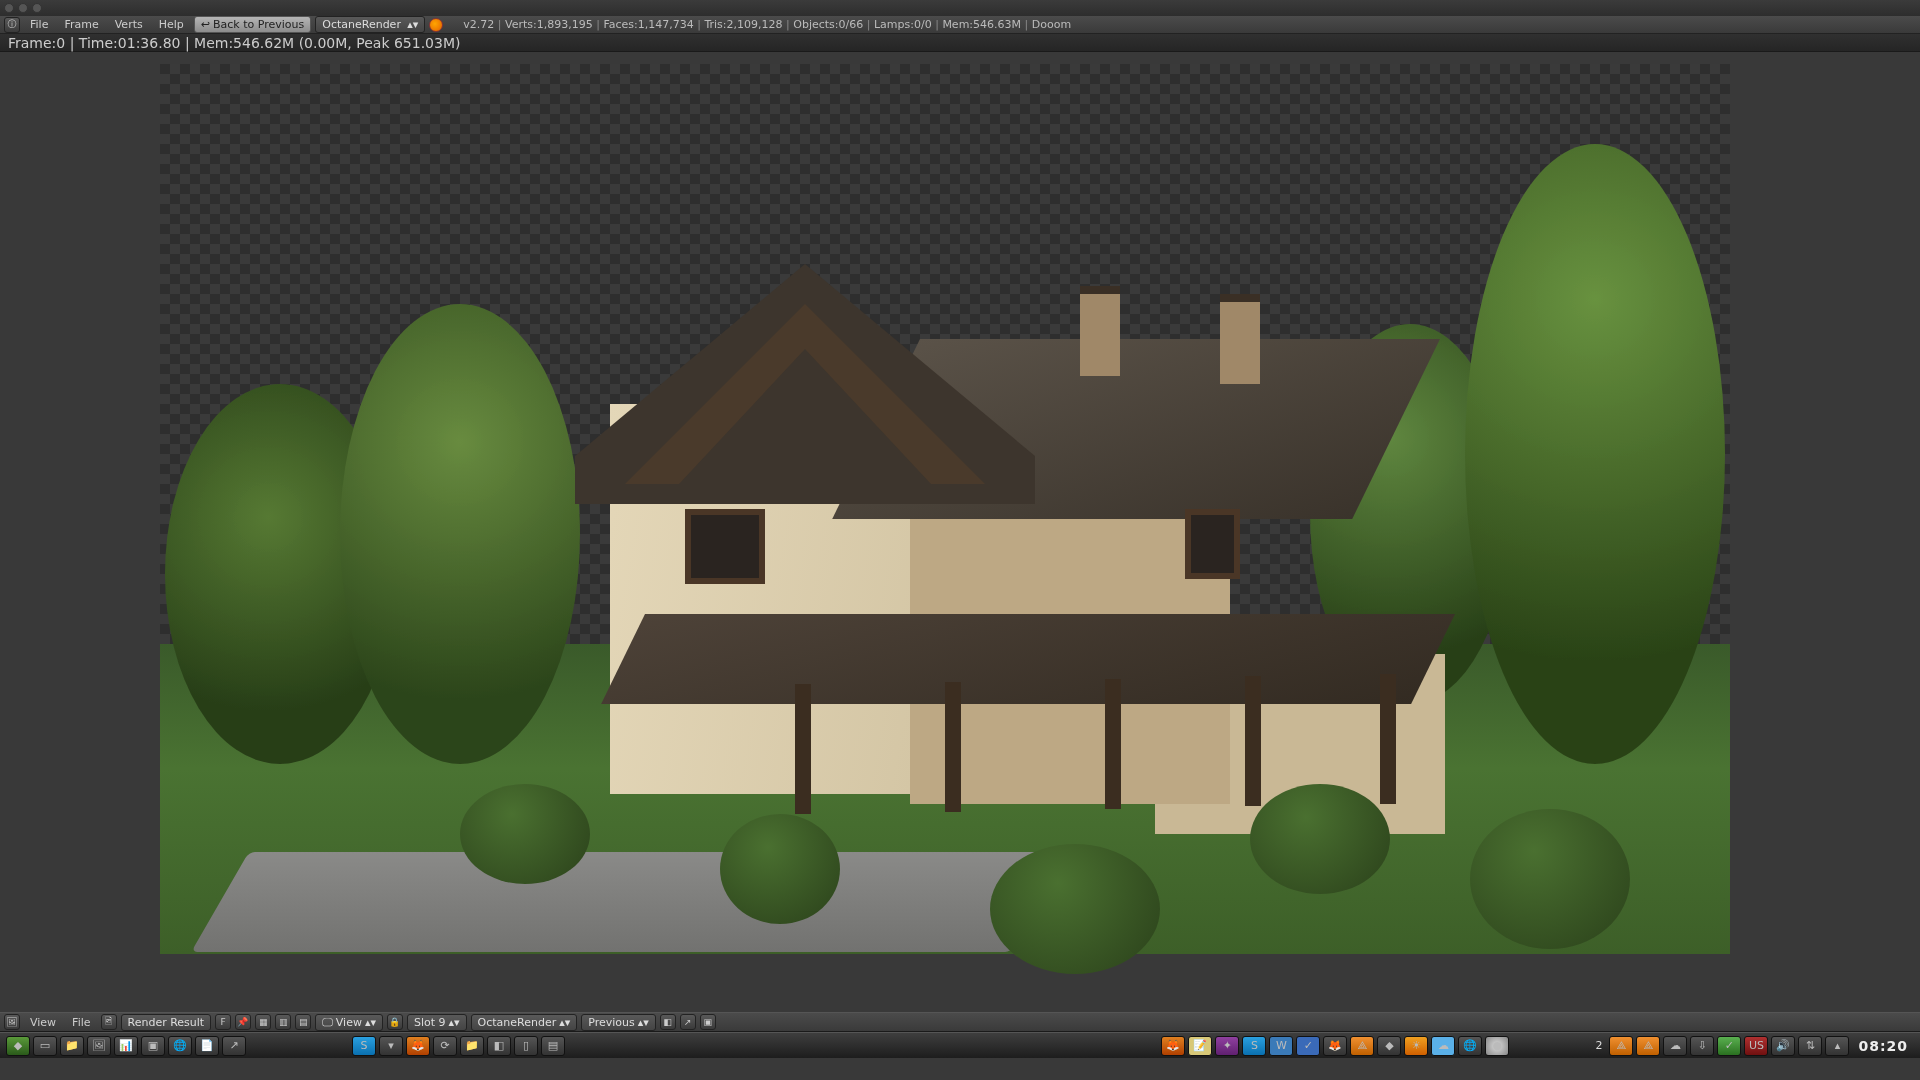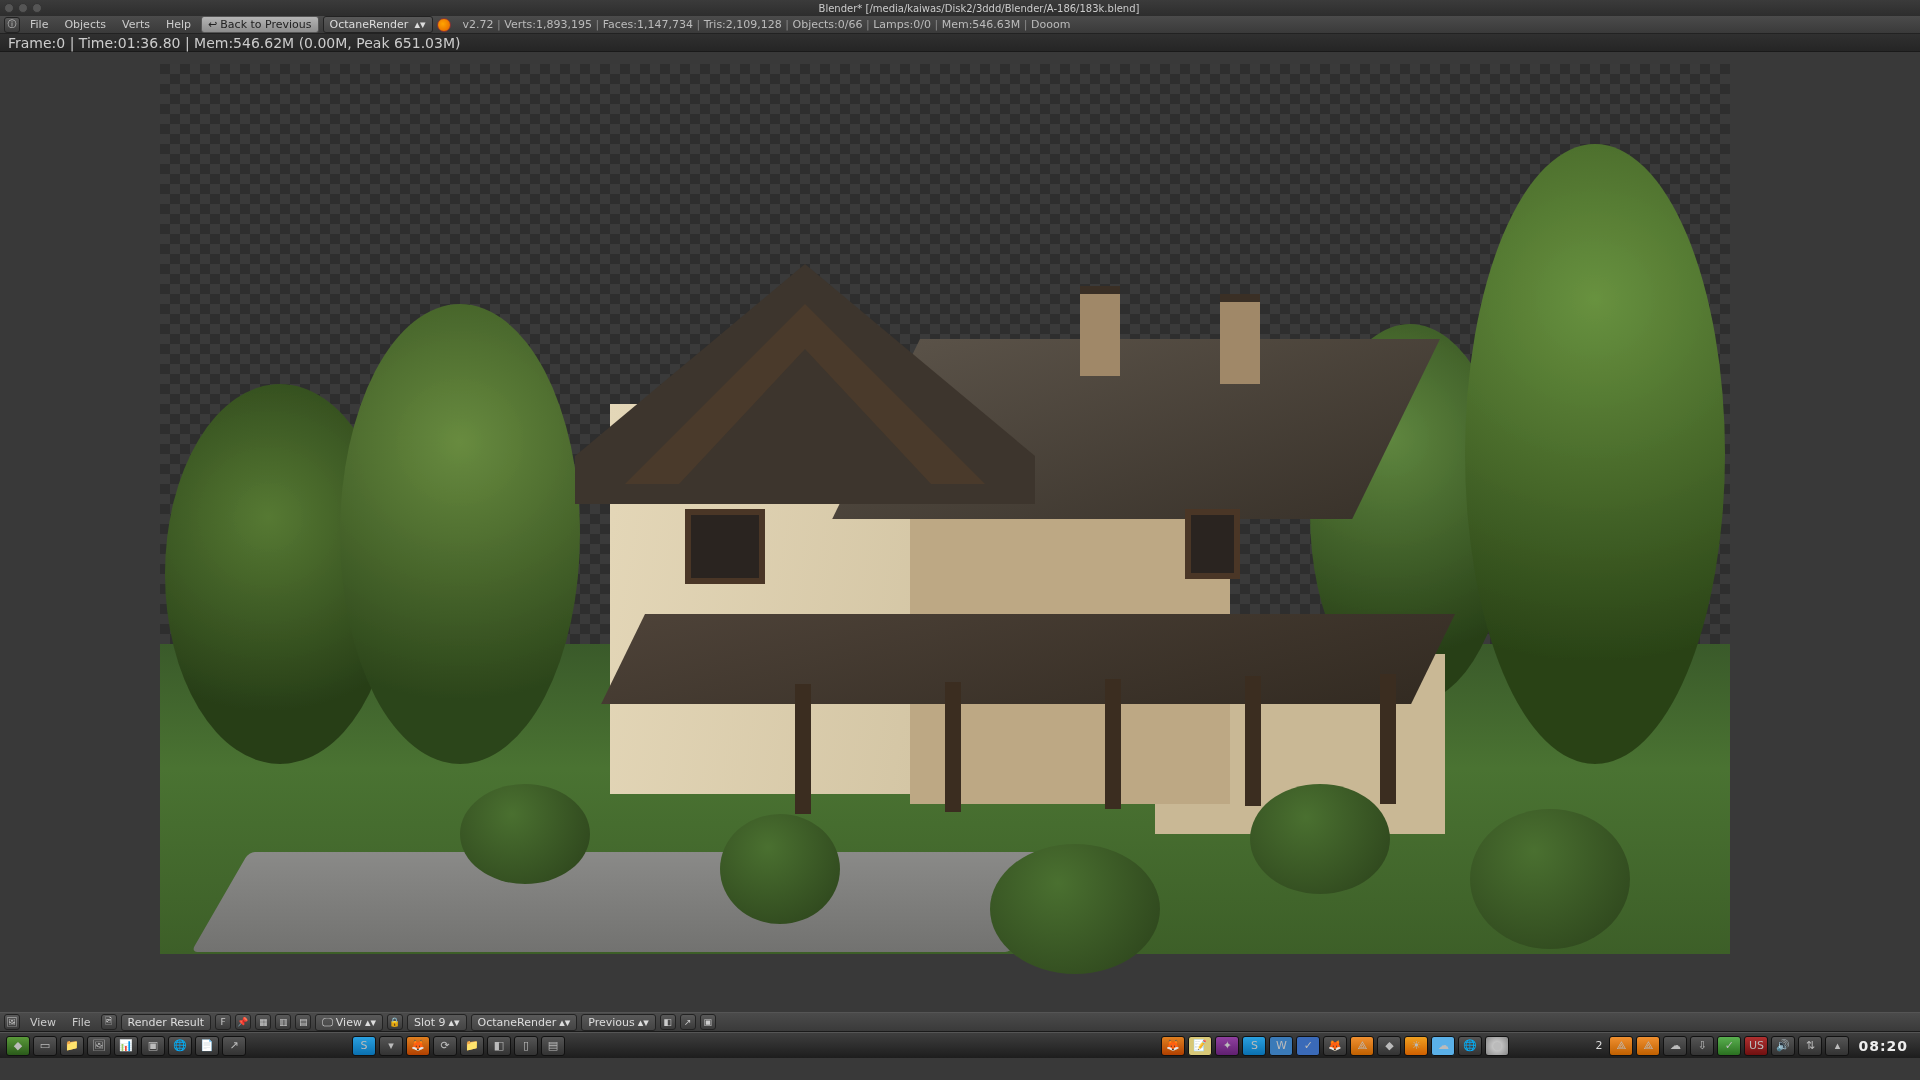--- a/index.html
+++ b/index.html
@@ -9,21 +9,21 @@
 .win-ctrls { display: flex; gap: 4px; }
 .win-ctrl { width: 10px; height: 10px; border-radius: 50%; background: #555; border: 1px solid #333; }
 .title-text { flex: 1; text-align: center; color: #ccc; font-size: 10px; }
 
 .info-header { height: 18px; background: linear-gradient(#4b4b4b,#3a3a3a); border-bottom: 1px solid #222; display: flex; align-items: center; padding: 0 4px; gap: 4px; }
 .app-icon { width: 14px; height: 14px; background: radial-gradient(circle at 40% 40%,#ffa500,#e36000); border-radius:50%; border:1px solid #833; margin-right:2px;}
 .menu-item { padding: 0 6px; color: #ccc; cursor: default; text-align: center; }
 .btn { background: linear-gradient(#595959,#444); border:1px solid #222; border-radius:3px; padding:1px 6px; color:#ddd; display:inline-flex; align-items:center; gap:3px; }
 .btn.light { background: linear-gradient(#b5b5b5,#8d8d8d); color:#222; border-color:#555;}
 .sep { color:#888; }
-.stats { color:#bbb; margin-left:6px; }
+.stats { color:#bbb; margin-left:14px; }
 
 .render-status { height:18px; background:linear-gradient(#303030,#252525); color:#ccc; display:flex; align-items:center; padding:0 8px; font-size:14px; border-bottom:1px solid #1a1a1a;}
 
 .render-area { position:relative; height: 960px; background:#393939; }
 .checker {
   position:absolute; top:12px; left:160px; width:1570px; height:890px;
   background-color:#2e2e2e;
   background-image: linear-gradient(45deg,#3a3a3a 25%,transparent 25%),linear-gradient(-45deg,#3a3a3a 25%,transparent 25%),linear-gradient(45deg,transparent 75%,#3a3a3a 75%),linear-gradient(-45deg,transparent 75%,#3a3a3a 75%);
   background-size:20px 20px;
   background-position:0 0,0 10px,10px -10px,-10px 0px;
@@ -73,27 +73,26 @@
 </style>
 </head>
 <body>
 
 <div class="titlebar">
   <div class="win-ctrls">
     <div class="win-ctrl"></div>
     <div class="win-ctrl"></div>
     <div class="win-ctrl"></div>
   </div>
-  <div class="title-text">Blender* [/media/kaiwas/Disk2/3ddd/Blender/A-186/183k.blend]</div>
 </div>
 
 <div class="info-header">
   <span class="icon-box">ⓘ</span>
   <span class="menu-item">File</span>
-  <span class="menu-item">Objects</span>
+  <span class="menu-item">Frame</span>
   <span class="menu-item">Verts</span>
   <span class="menu-item">Help</span>
   <span class="btn light">
     <span>↩</span>
     <span>Back to Previous</span>
   </span>
   <span class="btn" style="min-width:110px">
     <span>OctaneRender</span>
     <span style="margin-left:auto">▴▾</span>
   </span>

